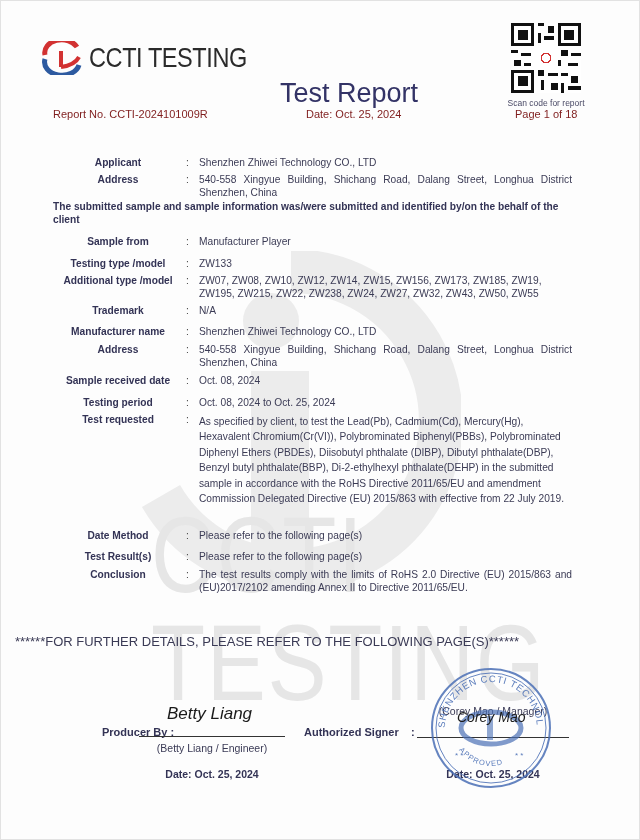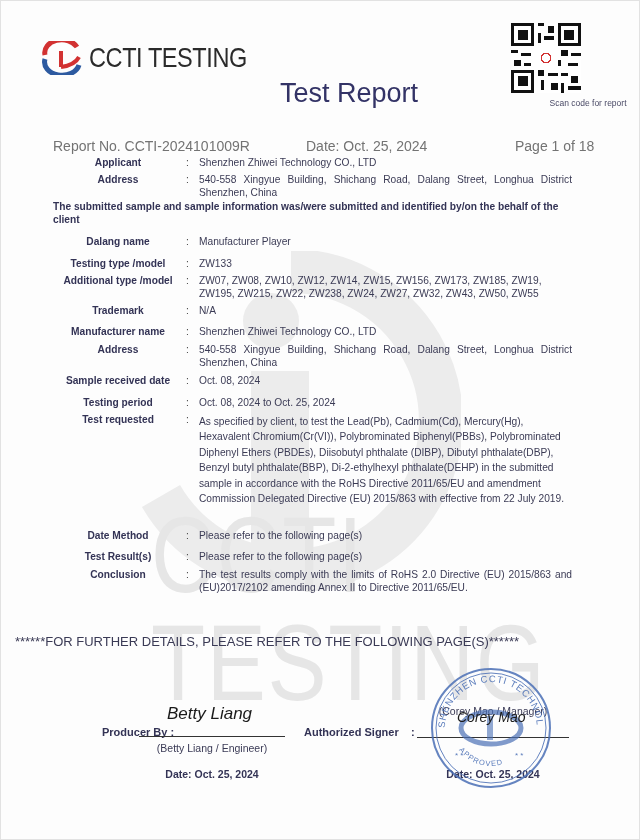--- a/index.html
+++ b/index.html
@@ -27,23 +27,23 @@
   .logo { position: absolute; left: 40px; top: 40px; display: flex; align-items: center; }
   .logo-text {
     font-size: 28px; color: #2b2b2b; letter-spacing: -0.5px;
     transform: scaleX(0.84); transform-origin: left center; margin-left: 4px; font-weight: normal;
   }
   .title {
     position: absolute; left: 0; width: 640px; top: 77px; text-align: center;
     font-size: 27px; font-weight: normal; color: #333366; margin-left: 28px;
   }
   .qr { position: absolute; left: 510px; top: 22px; width: 70px; height: 70px; }
-  .qr-caption { position: absolute; left: 500px; top: 97px; width: 90px; text-align: center; font-size: 8.5px; color: #4a4a66; margin-left: 42px; }
-
-  .meta { position: absolute; top: 137px; font-size: 14px; color: #737373; }
+  .qr-caption { position: absolute; left: 500px; top: 97px; width: 90px; text-align: center; font-size: 8.5px; color: #4a4a66; }
+
+  .meta { position: absolute; top: 107px; font-size: 11px; color: #7f1d1d; }
   .meta.no { left: 52px; }
   .meta.date { left: 305px; }
   .meta.page-no { left: 514px; }
 
   
   .row { position: absolute; left: 52px; width: 520px; font-size: 10.2px; line-height: 12.5px; }
   .row .label { position: absolute; left: 0; top: 0; font-weight: bold; color: #333355; width: 130px; text-align: center; }
   .row .colon { position: absolute; left: 133px; top: 0; color: #444; }
   .row .val { position: absolute; left: 146px; top: 0; width: 373px; color: #3b3b55; }
   .row .val.justify { text-align: justify; text-align-last: left; }
@@ -140,21 +140,21 @@
       <span class="val">Shenzhen Zhiwei Technology CO., LTD</span>
     </div>
     <div class="row" style="top:173px">
       <span class="label">Address</span>
       <span class="colon">:</span>
       <span class="val justify">540-558 Xingyue Building, Shichang Road, Dalang Street, Longhua District Shenzhen, China</span>
     </div>
     <div class="stmt">The submitted sample and sample information was/were submitted and identified by/on the behalf of the client</div>
 
     <div class="row" style="top:235px">
-      <span class="label">Dalang name</span>
+      <span class="label">Sample from</span>
       <span class="colon">:</span>
       <span class="val">Manufacturer Player</span>
     </div>
     <div class="row" style="top:257px">
       <span class="label">Testing type /model</span>
       <span class="colon">:</span>
       <span class="val">ZW133</span>
     </div>
     <div class="row" style="top:274px">
       <span class="label">Additional type /model</span>

